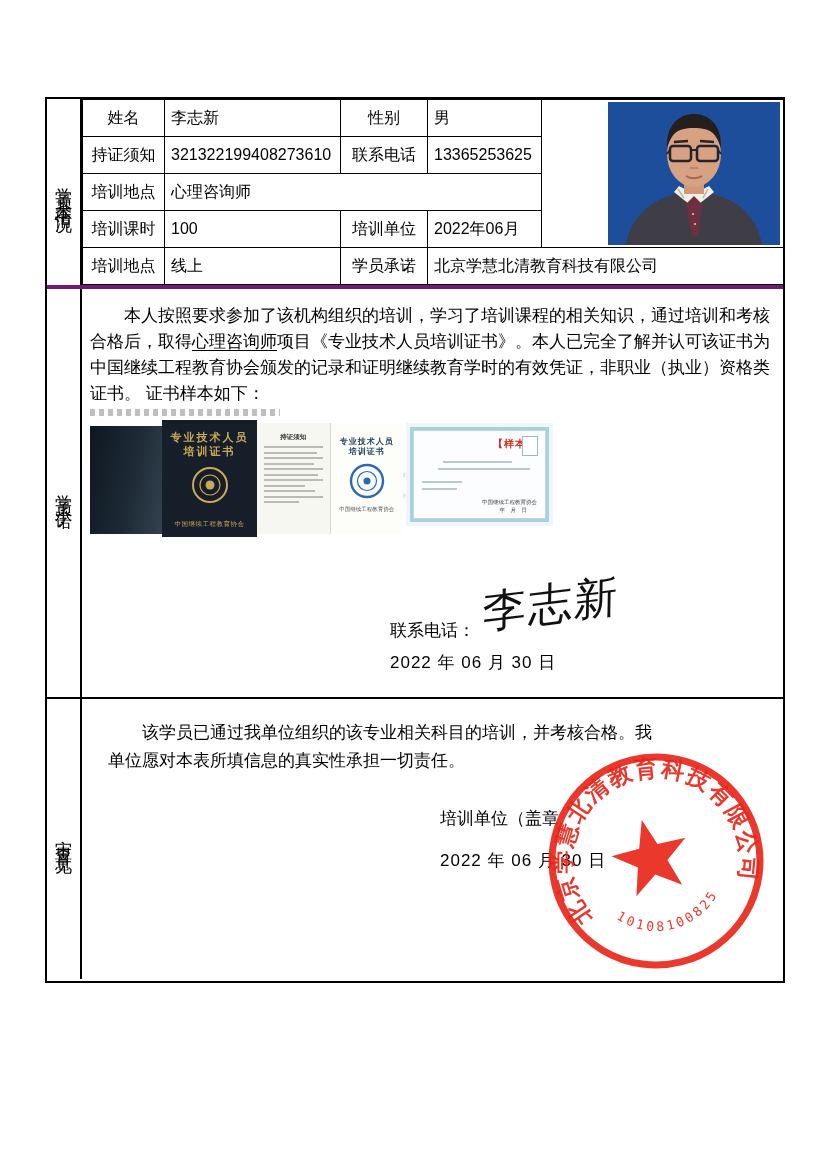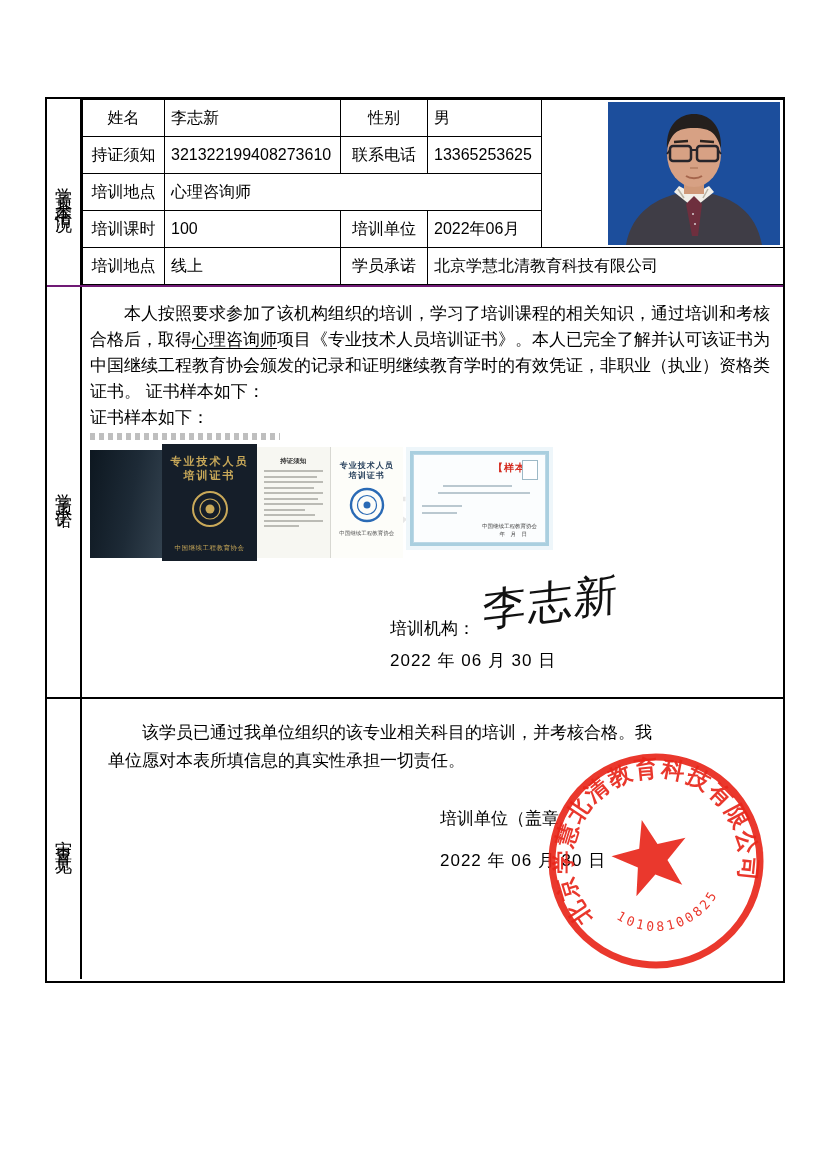--- a/index.html
+++ b/index.html
@@ -17,21 +17,21 @@
   }
   .title-suffix { font-size:24px; font-weight:bold; margin-left:6px; letter-spacing:1px; }
 
   
   .doc-table {
     position:absolute; left:45px; top:97px; width:740px; height:886px;
     border:2px solid #000; background:#fff;
   }
   .section { display:flex; position:relative; }
   .sec1 { height:186px; }
-  .sec2 { height:412px; border-top:2px solid #701a75; }
+  .sec2 { height:412px; border-top:4px solid #701a75; }
   .sec3 { height:282px; border-top:2px solid #000; }
   .side-label {
     width:35px; flex:0 0 35px; border-right:2px solid #000;
     display:flex; align-items:center; justify-content:center;
     writing-mode:vertical-rl; text-orientation:upright;
     font-size:17px; letter-spacing:6px; font-weight:400;
   }
   .sec-content { position:relative; flex:1 1 auto; }
 
   
@@ -192,21 +192,20 @@
           </table>
       </div>
     </div>
 
     <div class="section sec2">
       <div class="side-label">学员承诺</div>
       <div class="sec-content">
         <div class="commit-par">
           <span>本人按照要求参加了该机构组织的培训，学习了培训课程的相关知识，通过培训和考核合格后，取得</span><span class="prog-underline">心理咨询师</span><span>项目《专业技术人员培训证书》。本人已完全了解并认可该证书为中国继续工程教育协会颁发的记录和证明继续教育学时的有效凭证，非职业（执业）资格类证书。 证书样本如下：</span>
         </div>
-        <div class="sample-line">证书样本如下：</div>
         <div class="clipped-sliver"></div>
 
         <div class="certs">
           <div class="watermark">样本</div>
           <div class="cert-p1"></div>
           <div class="cert-p2">
             <div class="c2-title">专业技术人员</div>
             <div class="c2-title">培训证书</div>
             <svg class="emblem-gold" width="38" height="38" viewBox="0 0 38 38">
               <circle cx="19" cy="19" r="17" fill="none" stroke="#c9a959" stroke-width="2"></circle>
@@ -255,21 +254,21 @@
                 <i class="w35" style="margin-top:6px"></i>
                   <i class="w30"></i>
               </div>
               <div class="c4-org">中国继续工程教育协会</div>
               <div class="c4-date">年 月 日</div>
             </div>
           </div>
         </div>
 
         <div class="commit-sign">
-          <span>培训机构：</span>
+          <span>联系电话：</span>
           <div class="signature">李志新</div>
         </div>
         <div class="commit-date">2022 年 06 月 30 日</div>
       </div>
     </div>
 
     <div class="section sec3">
       <div class="side-label">审查意见</div>
       <div class="sec-content">
         <div class="review-par">该学员已通过我单位组织的该专业相关科目的培训，并考核合格。我单位愿对本表所填信息的真实性承担一切责任。</div>

